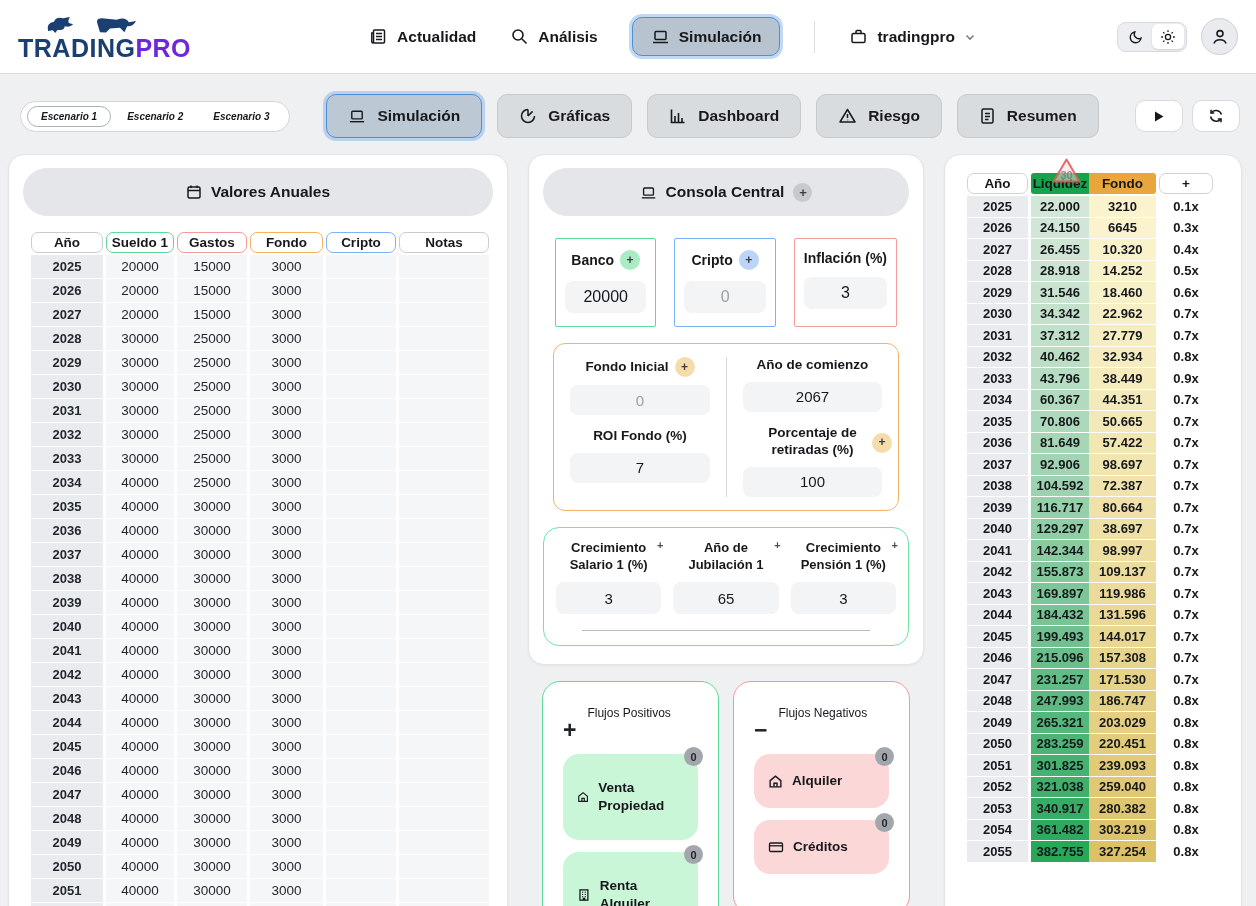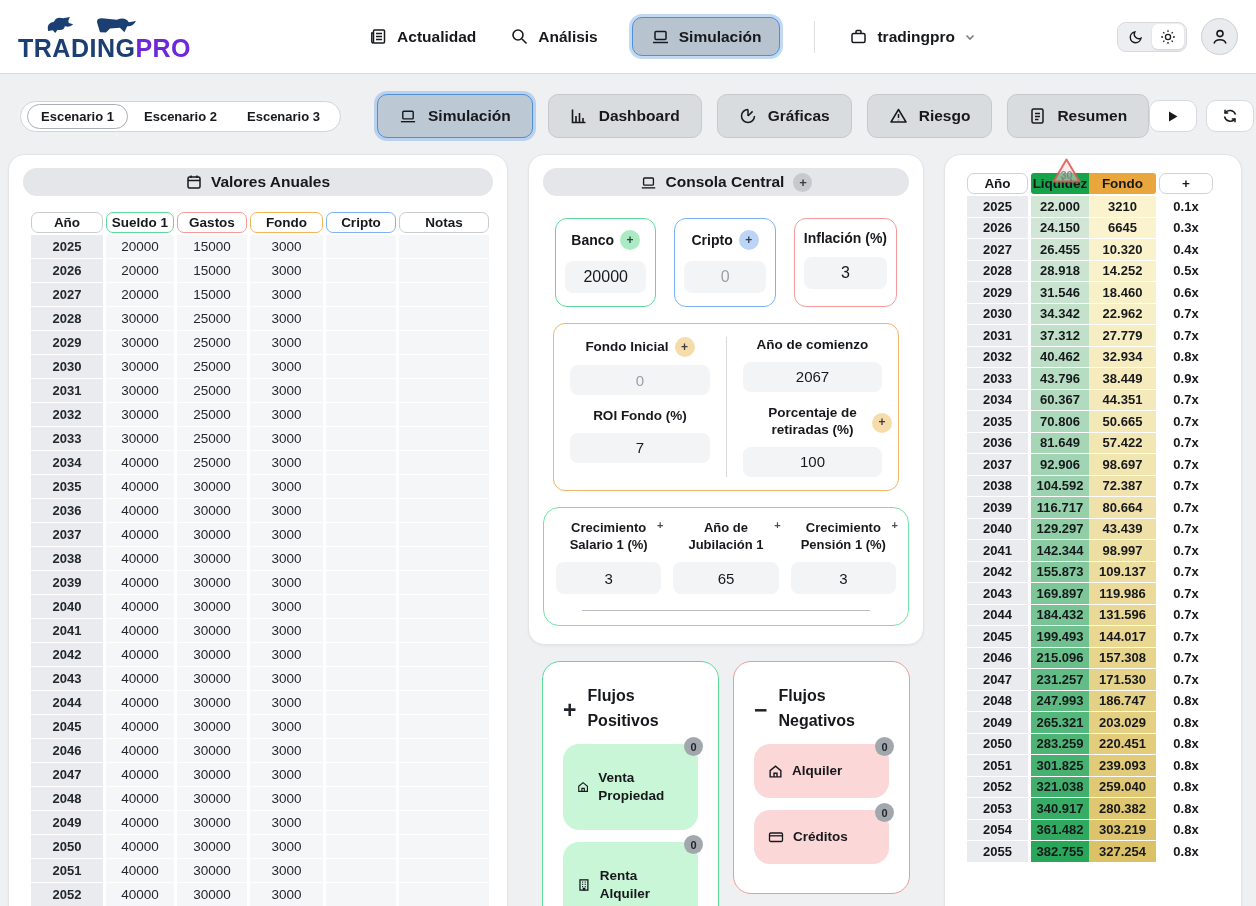--- a/index.html
+++ b/index.html
@@ -19,51 +19,51 @@
   .nav-sep { width:1px; height:32px; background:#dcdee1; }
   .nav-right { display:flex; align-items:center; gap:14px; }
   .theme-toggle { display:flex; align-items:center; background:#eceef1; border:1px solid #d7d9dd; border-radius:9px; height:30px; padding:2px; }
   .theme-seg { width:32px; height:25px; display:flex; align-items:center; justify-content:center; border-radius:6px; cursor:pointer; }
   .theme-seg.active { background:#fff; box-shadow:0 1px 2px rgba(0,0,0,.12); }
   .avatar { width:37px; height:37px; border-radius:50%; background:#e9ebee; border:1px solid #cdd0d4; display:flex; align-items:center; justify-content:center; cursor:pointer; }
 
   
   .toolbar { display:flex; align-items:center; margin-top:20px; padding:0 16px 0 20px; height:44px; }
   .scenarios { display:flex; align-items:center; background:#fff; border:1px solid #d2d5d9; border-radius:999px; height:31px; padding:0 6px; gap:2px; }
-  .scenario { font-size:13px; font-weight:700; padding:4px 13px; border-radius:999px; border:1.5px solid transparent; cursor:pointer; white-space:nowrap; }
+  .scenario { font-size:10px; font-weight:700; padding:4px 13px; border-radius:999px; border:1.5px solid transparent; cursor:pointer; white-space:nowrap;font-style:italic; }
   .scenario.active { border-color:#a9afb7; background:#fff; }
   .views { display:flex; gap:15px; margin-left:36px; }
   .view-btn { height:44px; display:flex; align-items:center; gap:11px; padding:0 21px; border-radius:10px; background:#d9dcdf; border:1px solid #c7cacd; font-size:15.5px; font-weight:700; cursor:pointer; }
   .view-btn.active { background:#bcc8d3; border:1.5px solid #4e8fd6; box-shadow:0 0 0 3px rgba(120,170,230,.45); }
   .quick-actions { display:flex; gap:9px; margin-left:auto; }
   .icon-btn { width:48px; height:32px; background:#fff; border:1px solid #d8dadd; border-radius:10px; display:flex; align-items:center; justify-content:center; cursor:pointer; }
 
   
   .main { display:flex; gap:20px; padding:0 14px 0 8px; margin-top:16px; align-items:flex-start; }
   .panel { background:#fff; border:1px solid #e2e4e7; border-radius:16px; box-shadow:0 1px 3px rgba(0,0,0,.05); }
-  .panel-pill { margin:13px 14px 0; height:28px; background:#e4e6e9; border-radius:999px; display:flex; align-items:center; justify-content:center; gap:9px; font-size:15.5px; font-weight:700; }
+  .panel-pill { margin:13px 14px 0; height:48px; background:#e4e6e9; border-radius:999px; display:flex; align-items:center; justify-content:center; gap:9px; font-size:15.5px; font-weight:700; }
   .pill-plus { width:19px; height:19px; border-radius:50%; background:#c6c9ce; color:#3a3d42; font-size:13px; font-weight:700; display:flex; align-items:center; justify-content:center; cursor:pointer; }
 
   
   .left-panel { width:500px; height:800px; }
   .lt-wrap { margin:16px 18px 0 22px; }
   .lt-head, .lt-row { display:grid; grid-template-columns:72px 68px 70px 73px 70px 1fr; column-gap:3px; }
   .lt-head { margin-bottom:2px; }
   .lt-hcell { height:21px; background:#fff; border-radius:7px; border:1.5px solid #c9cdd2; font-weight:700; font-size:13.5px; display:flex; align-items:center; justify-content:center; }
   .lt-hcell.b-green { border-color:#5fd99a; } .lt-hcell.b-red { border-color:#f59a9a; }
   .lt-hcell.b-orange { border-color:#f5b45a; } .lt-hcell.b-blue { border-color:#7fb1f5; }
   .lt-row { margin-bottom:1px; }
   .lt-cell { height:23px; background:#f5f6f8; font-size:13.5px; color:#23272e; display:flex; align-items:center; justify-content:center; }
   .lt-cell.year { background:#e9ebef; font-weight:700; font-size:13px; }
 
   
   .mid-col { width:396px; }
   .console { width:396px; padding-bottom:18px; }
   .inputs-row { display:flex; gap:18px; margin:22px 26px 0; }
-  .input-card { flex:1; border:1.7px solid #5fd99a; border-radius:12px; padding:11px 9px 13px; }
+  .input-card { flex:1; border:1.7px solid #5fd99a; border-radius:2px; padding:11px 9px 13px; }
   .input-card.blue { border-color:#7fb1f5; } .input-card.red { border-color:#f59a9a; }
   .ic-label { display:flex; align-items:center; justify-content:center; gap:6px; font-size:14px; font-weight:700; white-space:nowrap; }
   .mini-plus { width:20px; height:20px; border-radius:50%; font-size:12px; font-weight:700; color:#3a3d42; display:flex; align-items:center; justify-content:center; cursor:pointer; }
   .mini-plus.green { background:#a9ecc3; } .mini-plus.blue { background:#bcd4f8; } .mini-plus.orange { background:#f7dcab; }
   .ic-input { margin-top:11px; height:32px; background:#f3f4f6; border-radius:8px; display:flex; align-items:center; justify-content:center; font-size:16px; }
   .muted { color:#9aa0a8; }
   .orange-box { margin:16px 24px 0; border:1.7px solid #f2b469; border-radius:12px; display:grid; grid-template-columns:1fr 1fr; padding:13px 0; }
   .ob-col { padding:0 16px; }
   .ob-col.right { border-left:1px solid #d6d8db; }
   .ob-label { display:flex; align-items:center; justify-content:center; gap:6px; font-size:13.5px; font-weight:700; text-align:center; line-height:1.25; position:relative; }
@@ -77,21 +77,21 @@
   .gb-input { margin-top:9px; height:32px; background:#f3f4f6; border-radius:8px; display:flex; align-items:center; justify-content:center; font-size:15px; }
   .gb-divider { margin:16px 26px 0; border-top:1px solid #b9bdc3; }
 
   
   .flows { display:flex; gap:14px; margin:16px 14px 0; align-items:flex-start; }
   .flow-box { width:178px; background:#fff; border-radius:18px; }
   .flow-box.pos { border:1.6px solid #5fd99a; height:320px; }
   .flow-box.neg { border:1.6px solid #ef9a9a; height:233px; }
   .flow-head { display:flex; gap:11px; padding:22px 0 0 20px; }
   .flow-sign { font-size:23px; font-weight:600; margin-top:13px; color:#1f2329; }
-  .flow-title { font-weight:700; font-size:16px; line-height:1.55; width:92px; }
+  .flow-title { font-weight:400; font-size:12px; line-height:1.55; width:92px; }
   .flow-cards { padding:10px 20px 0; }
   .flow-card { position:relative; border-radius:16px; display:flex; align-items:center; gap:9px; padding:0 8px 0 14px; margin-bottom:12px; cursor:pointer; }
   .flow-card.pos { background:#c9f6d7; height:86px; }
   .flow-card.neg { background:#fbd7d7; height:54px; }
   .fc-label { font-weight:700; font-size:13.5px; line-height:1.35; }
   .count-badge { position:absolute; top:-7px; right:-5px; width:19px; height:19px; border-radius:50%; background:#a2a7ae; color:#24262a; font-size:11px; font-weight:700; display:flex; align-items:center; justify-content:center; }
 
   
   .right-panel { width:298px; height:800px; }
   .rt-wrap { position:relative; margin:18px 28px 0 22px; }
@@ -189,32 +189,32 @@
 
   <div class="views">
     <div class="view-btn active">
       <svg width="18" height="18" viewBox="0 0 19 19" fill="none" stroke="#17191d" stroke-width="1.5">
           <rect x="4" y="4.5" width="11" height="8" rx="1"></rect>
           <path d="M2 15.5 h15"></path>
         </svg>
       <span>Simulación</span>
     </div>
     <div class="view-btn">
+      <svg width="18" height="18" viewBox="0 0 18 18" fill="none" stroke="#17191d" stroke-width="1.5">
+          <path d="M15.5 9 A6.5 6.5 0 1 1 9 2.5"></path>
+          <path d="M9 9 V2.5 M9 9 L13.6 4.4"></path>
+        </svg>
+      <span>Gráficas</span>
+    </div>
+    <div class="view-btn">
       <svg width="18" height="18" viewBox="0 0 18 18" fill="none" stroke="#17191d" stroke-width="1.6">
           <path d="M2.5 2.5 V15.5 H15.5"></path>
           <path d="M6 15 V9 M9.5 15 V6 M13 15 V11"></path>
         </svg>
       <span>Dashboard</span>
-    </div>
-    <div class="view-btn">
-      <svg width="18" height="18" viewBox="0 0 18 18" fill="none" stroke="#17191d" stroke-width="1.5">
-          <path d="M15.5 9 A6.5 6.5 0 1 1 9 2.5"></path>
-          <path d="M9 9 V2.5 M9 9 L13.6 4.4"></path>
-        </svg>
-      <span>Gráficas</span>
     </div>
     <div class="view-btn">
       <svg width="19" height="18" viewBox="0 0 19 18" fill="none" stroke="#17191d" stroke-width="1.5">
           <path d="M9.5 2.5 L17 15 H2 Z" stroke-linejoin="round"></path>
           <path d="M9.5 7 V11 M9.5 12.8 V13.2"></path>
         </svg>
       <span>Riesgo</span>
     </div>
     <div class="view-btn">
       <svg width="17" height="18" viewBox="0 0 17 18" fill="none" stroke="#17191d" stroke-width="1.5">
@@ -725,21 +725,21 @@
           </div>
           <div class="rt-row">
             <div class="rt-cell year">2039</div>
             <div class="rt-cell liq" style="background: rgb(150, 208, 170);">116.717</div>
             <div class="rt-cell fon" style="background: rgb(239, 225, 169);">80.664</div>
             <div class="rt-cell mult">0.7x</div>
           </div>
           <div class="rt-row">
             <div class="rt-cell year">2040</div>
             <div class="rt-cell liq" style="background: rgb(144, 206, 166);">129.297</div>
-            <div class="rt-cell fon" style="background: rgb(238, 224, 166);">43.439</div>
+            <div class="rt-cell fon" style="background: rgb(238, 224, 166);">38.697</div>
             <div class="rt-cell mult">0.7x</div>
           </div>
           <div class="rt-row">
             <div class="rt-cell year">2041</div>
             <div class="rt-cell liq" style="background: rgb(138, 203, 161);">142.344</div>
             <div class="rt-cell fon" style="background: rgb(237, 222, 162);">98.997</div>
             <div class="rt-cell mult">0.7x</div>
           </div>
           <div class="rt-row">
             <div class="rt-cell year">2042</div>

